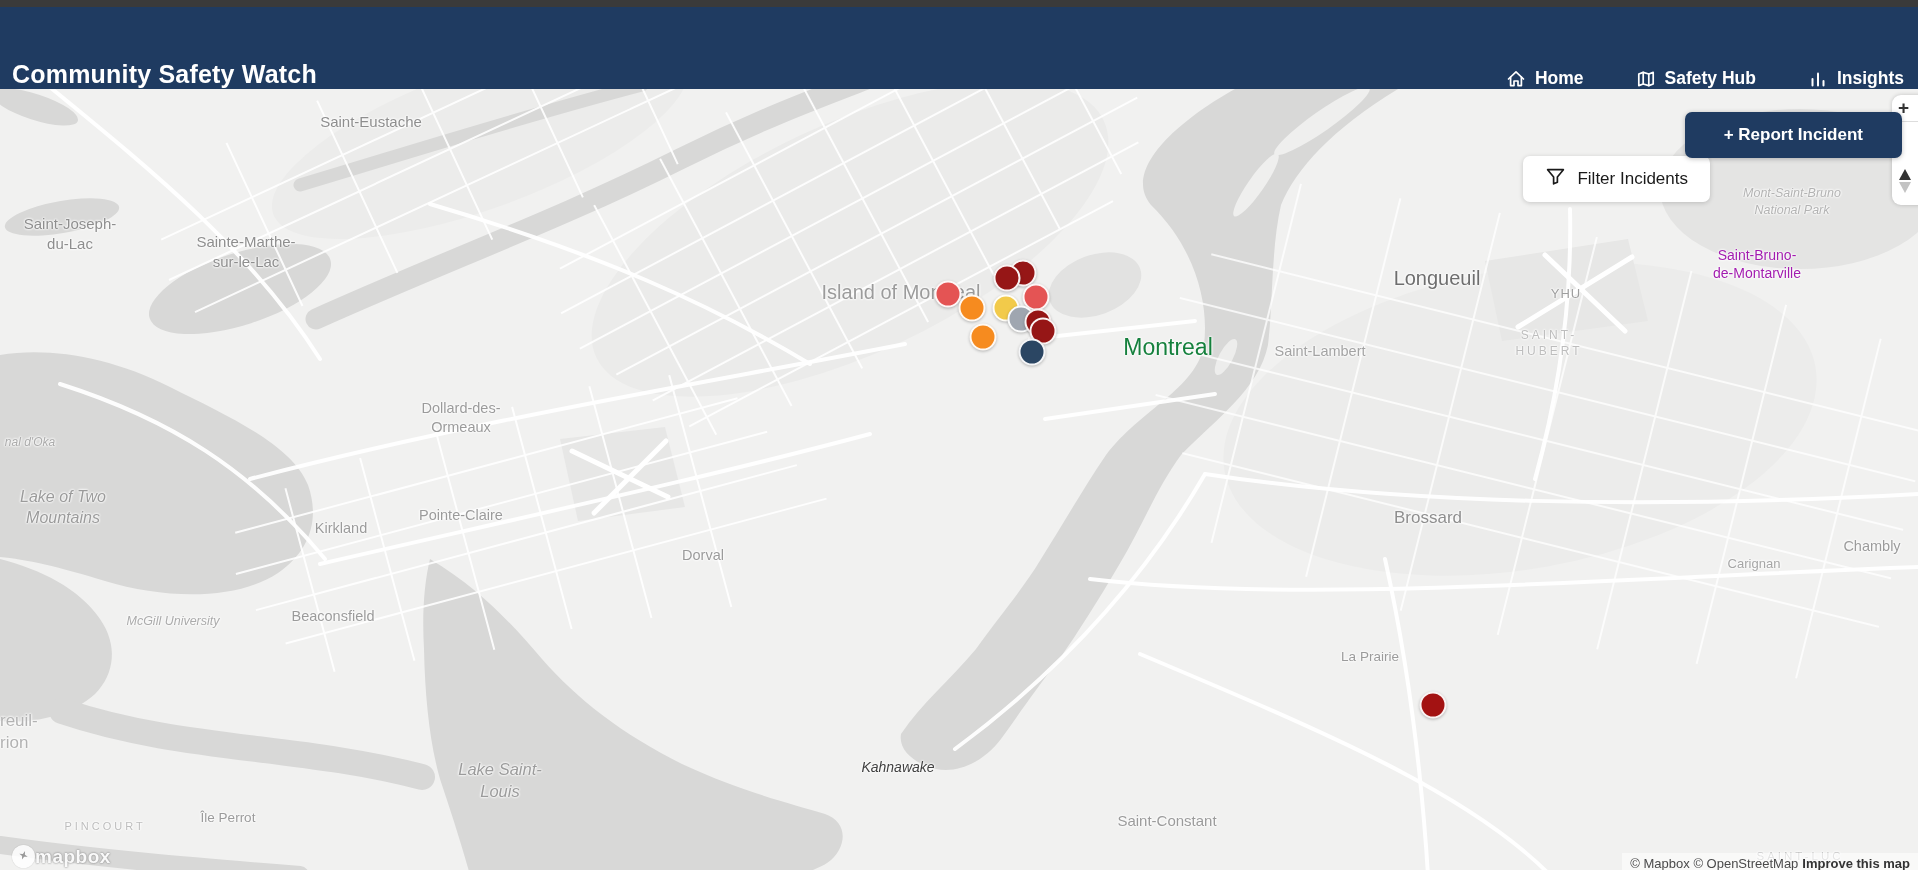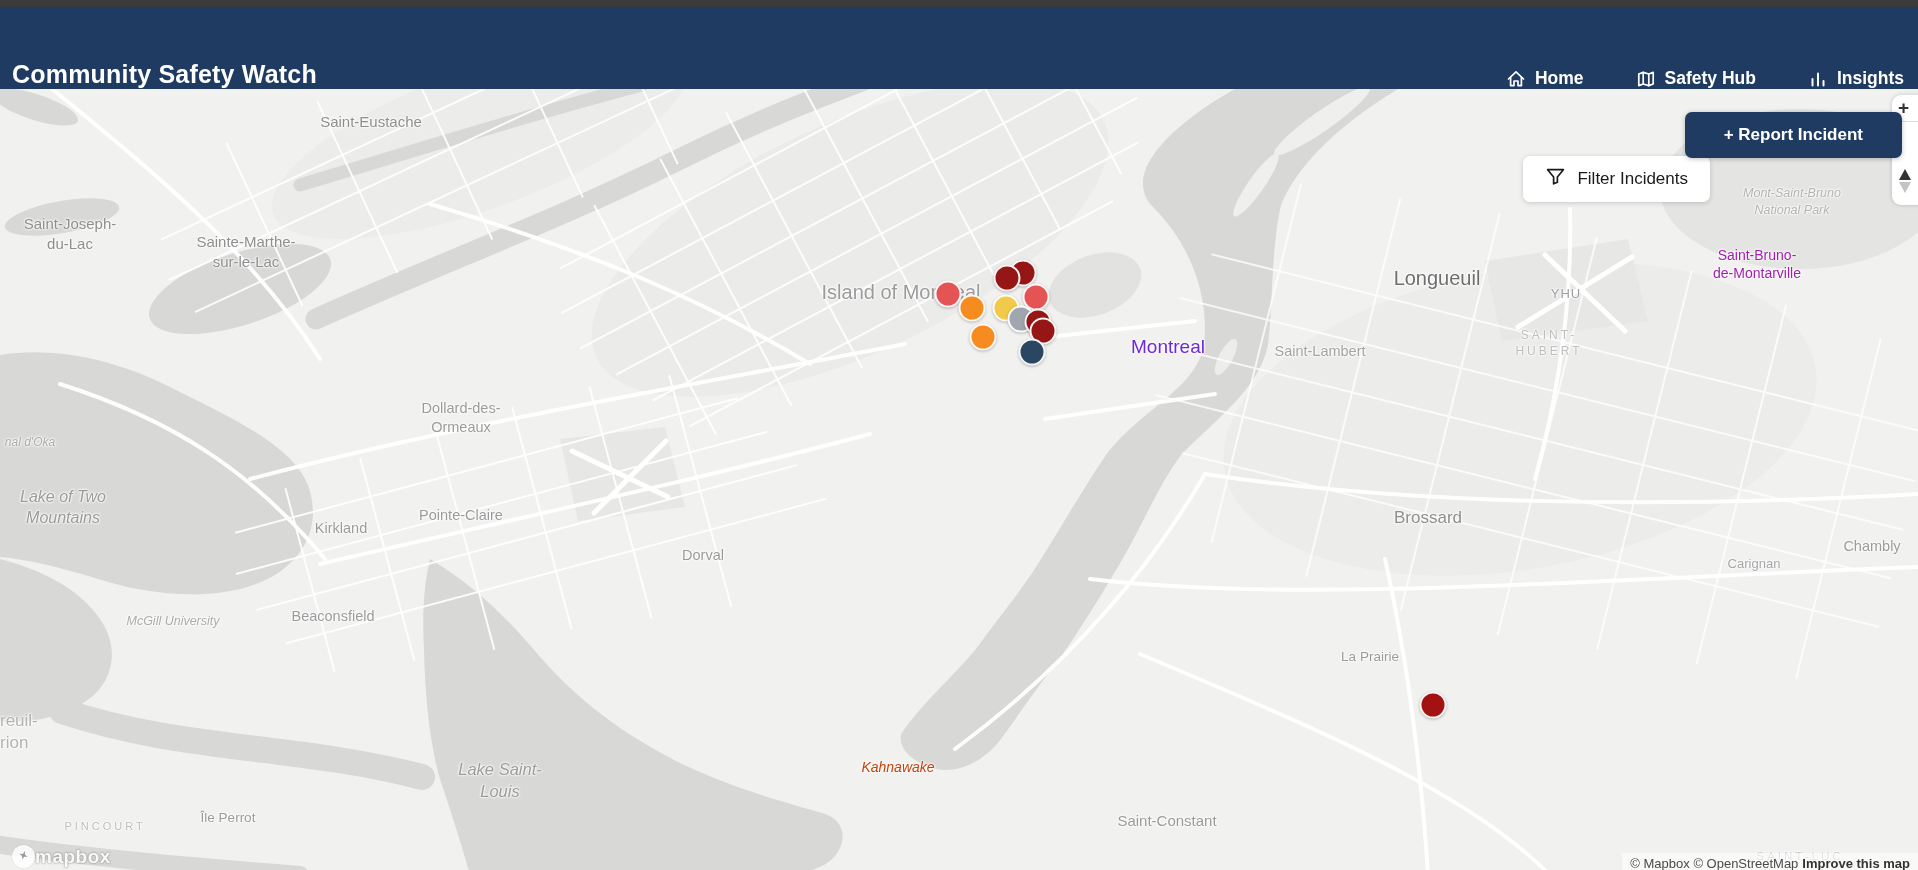--- a/index.html
+++ b/index.html
@@ -152,21 +152,21 @@
     </g>
   </svg>
 
   <div>
       <div class="map-label" style="left: 355px; top: 33px; font-size: 15px; color: rgb(142, 142, 142); margin-left: 16px;">Saint-Eustache</div>
       <div class="map-label" style="left: 70px; top: 145px; font-size: 15px; color: rgb(142, 142, 142);">Saint-Joseph-
 du-Lac</div>
       <div class="map-label" style="left: 246px; top: 163px; font-size: 15px; color: rgb(142, 142, 142);">Sainte-Marthe-
 sur-le-Lac</div>
       <div class="map-label" style="left: 901px; top: 203px; font-size: 20px; color: rgb(155, 155, 155);">Island of Montreal</div>
-      <div class="map-label" style="left: 1168px; top: 258px; font-size: 19px; color: #6d28d9;">Montreal</div>
+      <div class="map-label" style="left: 1168px; top: 258px; font-size: 23px; color: #15803d;">Montreal</div>
       <div class="map-label" style="left: 1437px; top: 189px; font-size: 20px; color: rgb(110, 110, 110);">Longueuil</div>
       <div class="map-label" style="left: 1566px; top: 205px; font-size: 13px; color: rgb(158, 158, 158); letter-spacing: 1px;">YHU</div>
       <div class="map-label it" style="left: 1792px; top: 112px; font-size: 12.5px; color: rgb(179, 179, 179);">Mont-Saint-Bruno
 National Park</div>
       <div class="map-label" style="left: 1757px; top: 175px; font-size: 14px; color: #a21caf;">Saint-Bruno-
 de-Montarville</div>
       <div class="map-label" style="left: 1549px; top: 255px; font-size: 12px; color: rgb(189, 189, 189); letter-spacing: 3px;">SAINT-
 HUBERT</div>
       <div class="map-label" style="left: 1320px; top: 263px; font-size: 14.5px; color: rgb(163, 163, 163);">Saint-Lambert</div>
       <div class="map-label" style="left: 461px; top: 329px; font-size: 14.5px; color: rgb(155, 155, 155);">Dollard-des-
@@ -178,21 +178,21 @@
       <div class="map-label" style="left: 461px; top: 427px; font-size: 14.5px; color: rgb(155, 155, 155);">Pointe-Claire</div>
       <div class="map-label" style="left: 703px; top: 467px; font-size: 14.5px; color: rgb(155, 155, 155);">Dorval</div>
       <div class="map-label" style="left: 1428px; top: 429px; font-size: 17px; color: rgb(142, 142, 142);">Brossard</div>
       <div class="map-label" style="left: 1872px; top: 458px; font-size: 14.5px; color: rgb(155, 155, 155);">Chambly</div>
       <div class="map-label" style="left: 1754px; top: 475px; font-size: 13px; color: rgb(166, 166, 166);">Carignan</div>
       <div class="map-label it" style="left: 173px; top: 532px; font-size: 12.5px; color: rgb(171, 171, 171);">McGill University</div>
       <div class="map-label" style="left: 333px; top: 528px; font-size: 14.5px; color: rgb(155, 155, 155);">Beaconsfield</div>
       <div class="map-label" style="left: 1370px; top: 568px; font-size: 13.5px; color: rgb(155, 155, 155);">La Prairie</div>
       <div class="map-label it" style="left: 500px; top: 692px; font-size: 16.5px; color: rgb(155, 155, 155);">Lake Saint-
 Louis</div>
-      <div class="map-label it" style="left: 898px; top: 678px; font-size: 14px; color: #c2410c;">Kahnawake</div>
+      <div class="map-label it" style="left: 898px; top: 678px; font-size: 14px; color: #404040;">Kahnawake</div>
       <div class="map-label" style="left: 228px; top: 729px; font-size: 13.5px; color: rgb(155, 155, 155);">Île Perrot</div>
       <div class="map-label" style="left: 1167px; top: 732px; font-size: 15px; color: rgb(155, 155, 155);">Saint-Constant</div>
       <div class="map-label" style="left: 105px; top: 737px; font-size: 11px; color: rgb(189, 189, 189); letter-spacing: 3px;">PINCOURT</div>
       <div class="map-label" style="left: 0px; top: 643px; font-size: 17px; color: rgb(178, 178, 178); transform: translate(0px, -50%); text-align: left;">reuil-
 rion</div>
       <div class="map-label" style="left: 1800px; top: 768px; font-size: 11.5px; color: rgb(196, 196, 196); letter-spacing: 3px;">SAINT-LUC</div>
     </div>
 
   <div>
       <div class="incident-marker" style="left: 948px; top: 205px; background: rgb(228, 84, 84);"></div>

